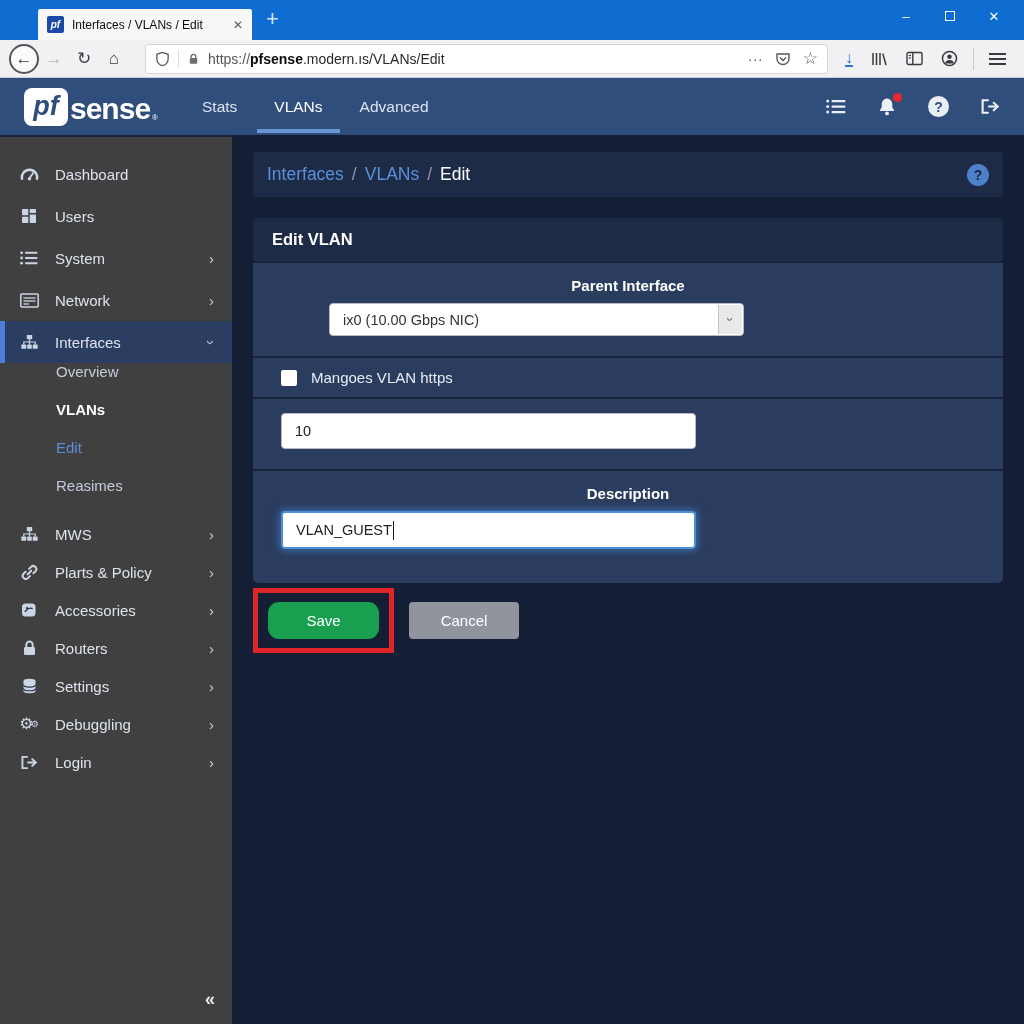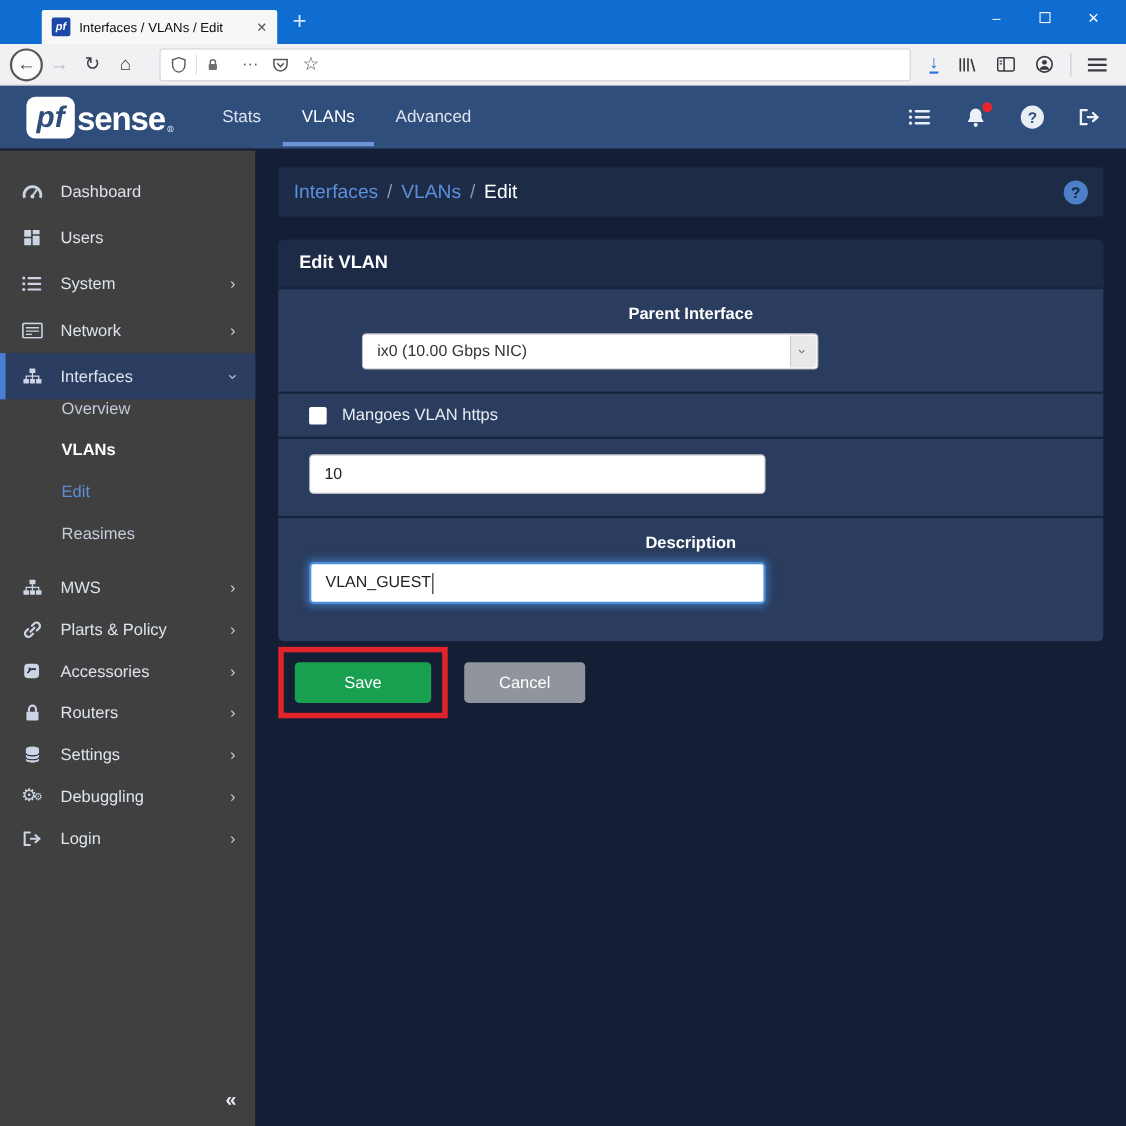--- a/index.html
+++ b/index.html
@@ -124,21 +124,21 @@
   .tinput-div { width:415px; height:38px; background:#fff; border:2px solid #4d90d9;
     border-radius:4px; display:flex; align-items:center; padding:0 13px;
     font-size:14.5px; color:#222; box-shadow:0 0 7px 2px rgba(70,140,220,0.55); }
   .caret { width:1.5px; height:19px; background:#1a1a1a; margin-left:1px; }
   .frow.desc { padding-bottom:34px; }
 
   .btn-row { margin-top:5px; display:flex; align-items:center; }
   .annotation { border:5px solid #e1242a; padding:9px 10px; display:inline-block; }
   .btn { height:37px; border:none; border-radius:4px; color:#fff; font-size:15px;
     font-family:"Liberation Sans", sans-serif; cursor:pointer; }
-  .btn-save { width:124px; background:#18a050; }
+  .btn-save { width:111px; background:#18a050;border-radius:11px; }
   .btn-cancel { width:110px; background:#8f949d; margin-left:15px; }
 
   svg { display:block; }
 </style>
 </head>
 <body>
 
 <div class="titlebar">
   <div class="tab">
     <span class="favicon">pf</span>
@@ -169,20 +169,21 @@
           <path d="M8 1 L14 3 V8 C14 12 11 14.5 8 15 C5 14.5 2 12 2 8 V3 Z" fill="none" stroke="#5a5a5e" stroke-width="1.4"></path>
         </svg>
     </span>
     <span class="sep"></span>
     <span style="margin-right:8px;">
       <svg width="13" height="14" viewBox="0 0 14 14">
           <rect x="3" y="6" width="8" height="6" rx="1" fill="#6e6e73"></rect>
           <path d="M4.5 6.5 V4.5 a2.5 2.5 0 0 1 5 0 V6.5" fill="none" stroke="#6e6e73" stroke-width="1.5"></path>
         </svg>
     </span>
+    <span class="url-text"><span>https://</span><b>pfsense</b><span style="color:#2a2a2e;">.modern.ıs/VLANs/Edit</span></span>
     <span class="url-icon">···</span>
     <span class="url-icon">
       <svg width="16" height="16" viewBox="0 0 16 16">
           <path d="M2 3 h12 v4.5 a6 6 0 0 1 -12 0 Z" fill="none" stroke="#57575c" stroke-width="1.4"></path>
           <path d="M5 6.5 l3 3 3 -3" fill="none" stroke="#57575c" stroke-width="1.4"></path>
         </svg>
     </span>
     <span class="url-icon" style="font-size:17px;">☆</span>
   </div>
 

